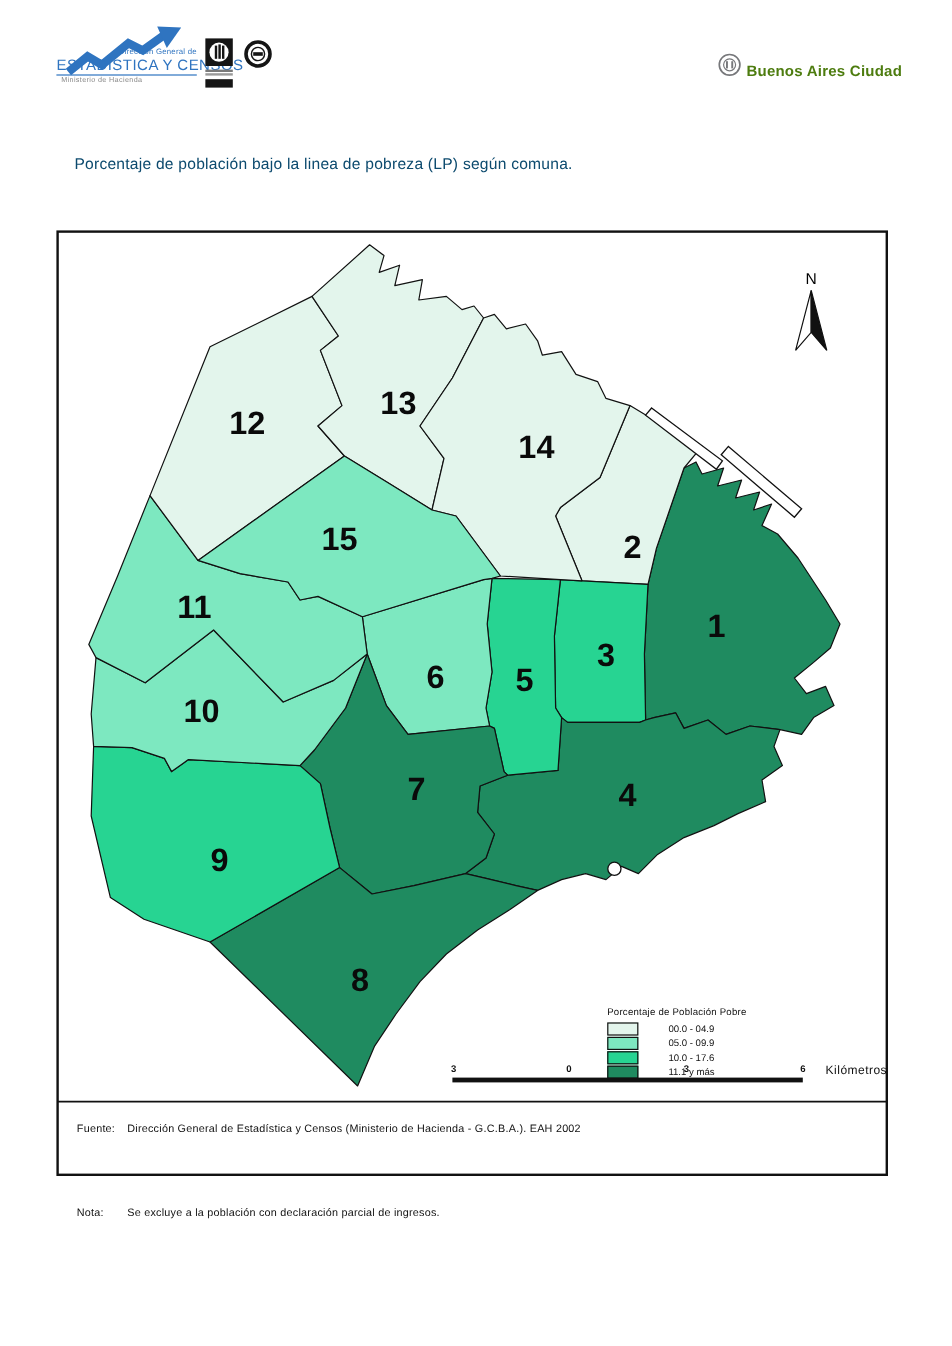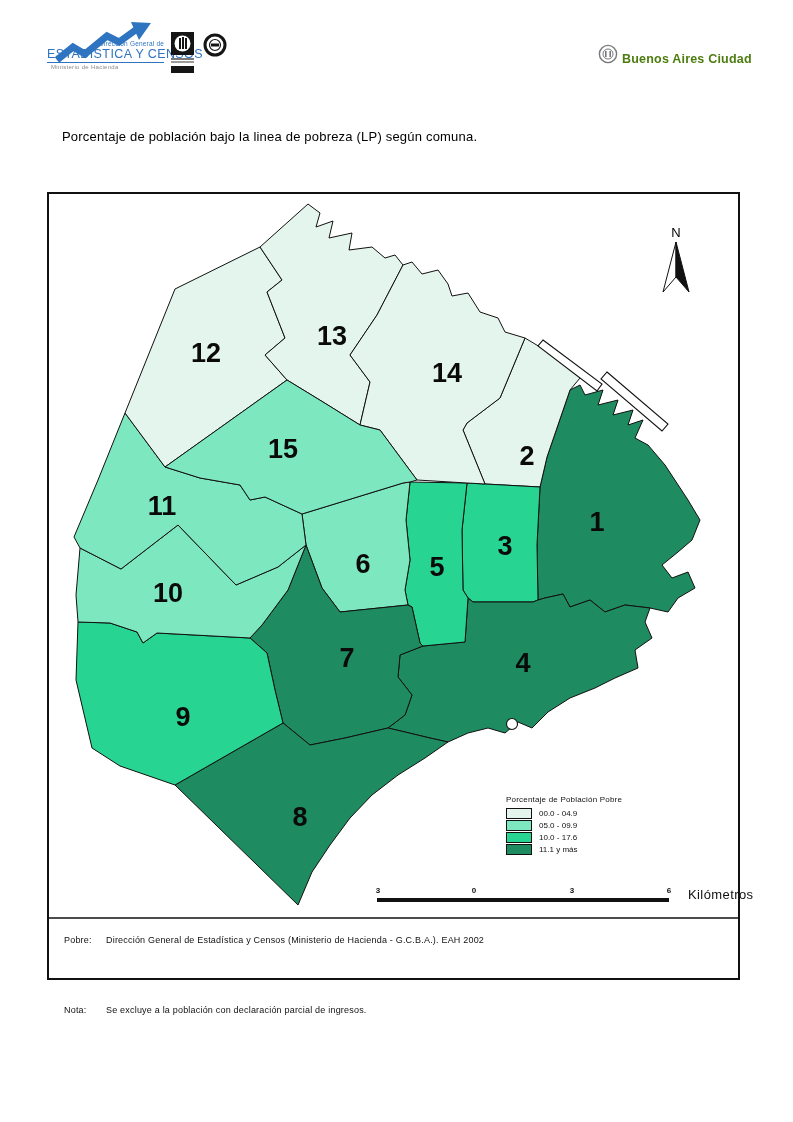--- a/index.html
+++ b/index.html
@@ -7,32 +7,32 @@
         font-family:"Liberation Sans",sans-serif;color:#111;}
   .abs{position:absolute;}
   svg{display:block;}
   
   #dg-top{left:99px;top:40px;font-size:6.5px;color:#2f74c0;letter-spacing:.2px;}
   #dg-main{left:47px;top:47px;font-size:12.5px;color:#2f74c0;font-weight:400;letter-spacing:.4px;}
   #dg-underline{left:47px;top:62px;width:117px;height:1px;background:#2f74c0;}
   #dg-sub{left:51px;top:64px;font-size:6px;color:#8a8a8a;letter-spacing:.3px;}
   #city-brand{left:622px;top:52px;font-size:12.5px;font-weight:700;color:#4d7c0f;letter-spacing:.2px;}
   
-  #map-title{left:62px;top:127px;width:480px;font-size:13px;line-height:19px;color:#000000;letter-spacing:.2px;}
+  #map-title{left:62px;top:127px;width:480px;font-size:13px;line-height:19px;color:#0c4a6e;letter-spacing:.2px;}
   
   #legend{left:506px;top:795px;width:170px;}
-  #legend-title{font-size:8px;color:#111;margin-bottom:3px;letter-spacing:.2px;}
+  #legend-title{font-size:8px;color:#111;margin-bottom:3px;letter-spacing:.2px;margin-top:44px;}
   .lrow{display:flex;align-items:center;height:12px;}
   .lsw{width:24px;height:9px;border:1px solid #111;flex:0 0 auto;}
-  .llab{font-size:8px;margin-left:7px;white-space:nowrap;}
+  .llab{font-size:8px;margin-left:25px;white-space:nowrap;}
   
   #scalebar{left:374px;top:884px;width:370px;height:24px;}
   .snum{position:absolute;top:2px;font-size:8px;font-weight:700;transform:translateX(-50%);}
   #scale-rule{position:absolute;left:3px;top:14px;width:292px;height:4px;background:#111;}
-  #scale-unit{position:absolute;left:314px;top:3px;font-size:13px;letter-spacing:.4px;}
+  #scale-unit{position:absolute;left:314px;top:3px;font-size:10px;letter-spacing:.4px;}
   
   .frow{left:64px;width:660px;font-size:9px;letter-spacing:.2px;}
   .flabel{display:inline-block;width:42px;}
   #fuente-row{top:935px;}
   #nota-row{top:957px;margin-top:48px;}
 </style>
 </head>
 <body>
 
 <div id="page">
@@ -153,19 +153,19 @@
         <span class="snum" style="left: 4px;">3</span>
         <span class="snum" style="left: 100px;">0</span>
         <span class="snum" style="left: 198px;">3</span>
         <span class="snum" style="left: 295px;">6</span>
       </div>
     <div id="scale-rule"></div>
     <div id="scale-unit">Kilómetros</div>
   </div>
 
   <div class="abs frow" id="fuente-row">
-    <span class="flabel">Pobre:</span><span>Dirección General de Estadística y Censos (Ministerio de Hacienda - G.C.B.A.). EAH 2002</span>
+    <span class="flabel">Fuente:</span><span>Dirección General de Estadística y Censos (Ministerio de Hacienda - G.C.B.A.). EAH 2002</span>
   </div>
   <div class="abs frow" id="nota-row">
     <span class="flabel">Nota:</span><span>Se excluye a la población con declaración parcial de ingresos.</span>
   </div>
 
 </div>
 
 </body></html>

